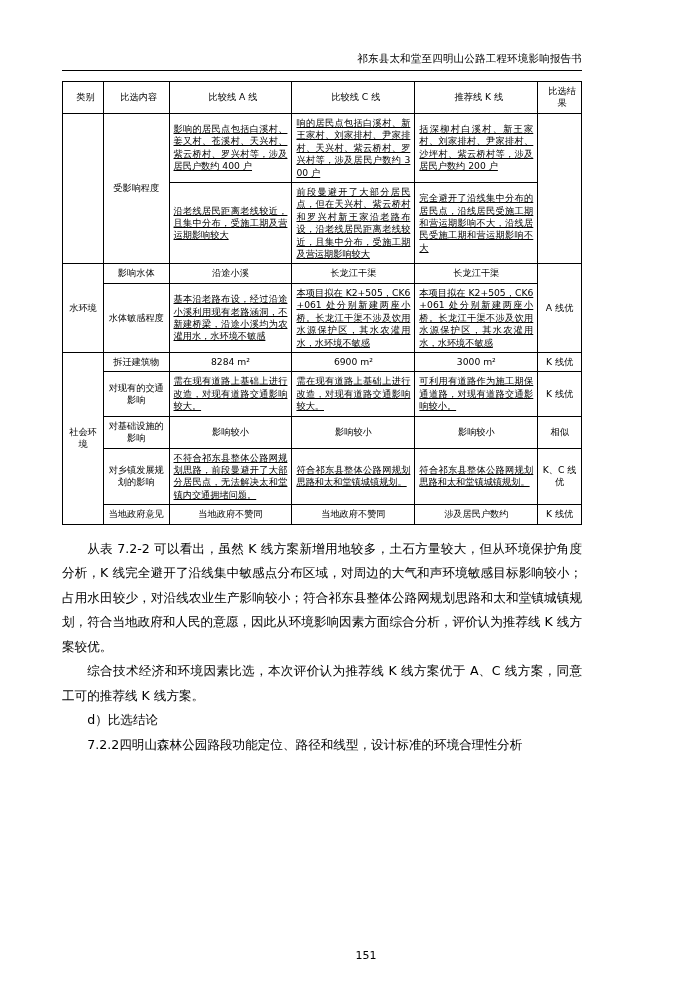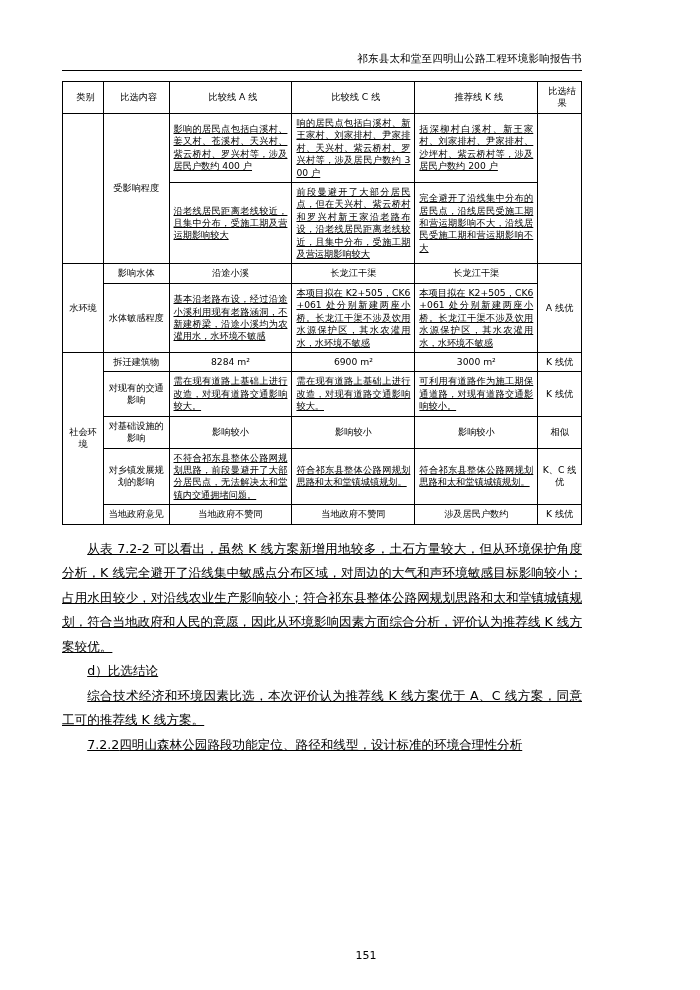--- a/index.html
+++ b/index.html
@@ -67,21 +67,20 @@
   .body-text {
     font-size: 12.6px;
     line-height: 1.95;
     text-align: justify;
     text-align-last: left;
     margin-top: 12px;
   }
   .body-text p {
     margin: 0;
     text-indent: 2em;
-    text-decoration: underline;
   }
   .section-head {
     font-size: 12.6px;
     line-height: 1.95;
     margin: 0;
     text-indent: 0;
   }
   .section-head .num {
     margin-right: 0;
   }
@@ -190,19 +189,19 @@
         <td>当地政府不赞同</td>
         <td>当地政府不赞同</td>
         <td>涉及居民户数约</td>
         <td>K 线优</td>
       </tr>
     </tbody>
   </table>
 
   <div class="body-text">
     <p>从表 7.2-2 可以看出，虽然 K 线方案新增用地较多，土石方量较大，但从环境保护角度分析，K 线完全避开了沿线集中敏感点分布区域，对周边的大气和声环境敏感目标影响较小；占用水田较少，对沿线农业生产影响较小；符合祁东县整体公路网规划思路和太和堂镇城镇规划，符合当地政府和人民的意愿，因此从环境影响因素方面综合分析，评价认为推荐线 K 线方案较优。</p>
+    <p>综合技术经济和环境因素比选，本次评价认为推荐线 K 线方案优于 A、C 线方案，同意工可的推荐线 K 线方案。</p>
     <p>d）比选结论</p>
-    <p>综合技术经济和环境因素比选，本次评价认为推荐线 K 线方案优于 A、C 线方案，同意工可的推荐线 K 线方案。</p>
     <p class="section-head"><span class="num">7.2.2</span><span>四明山森林公园路段功能定位、路径和线型，设计标准的环境合理性分析</span></p>
   </div>
 
   <div class="pageno">151</div>
 </div>
 
 </body></html>

